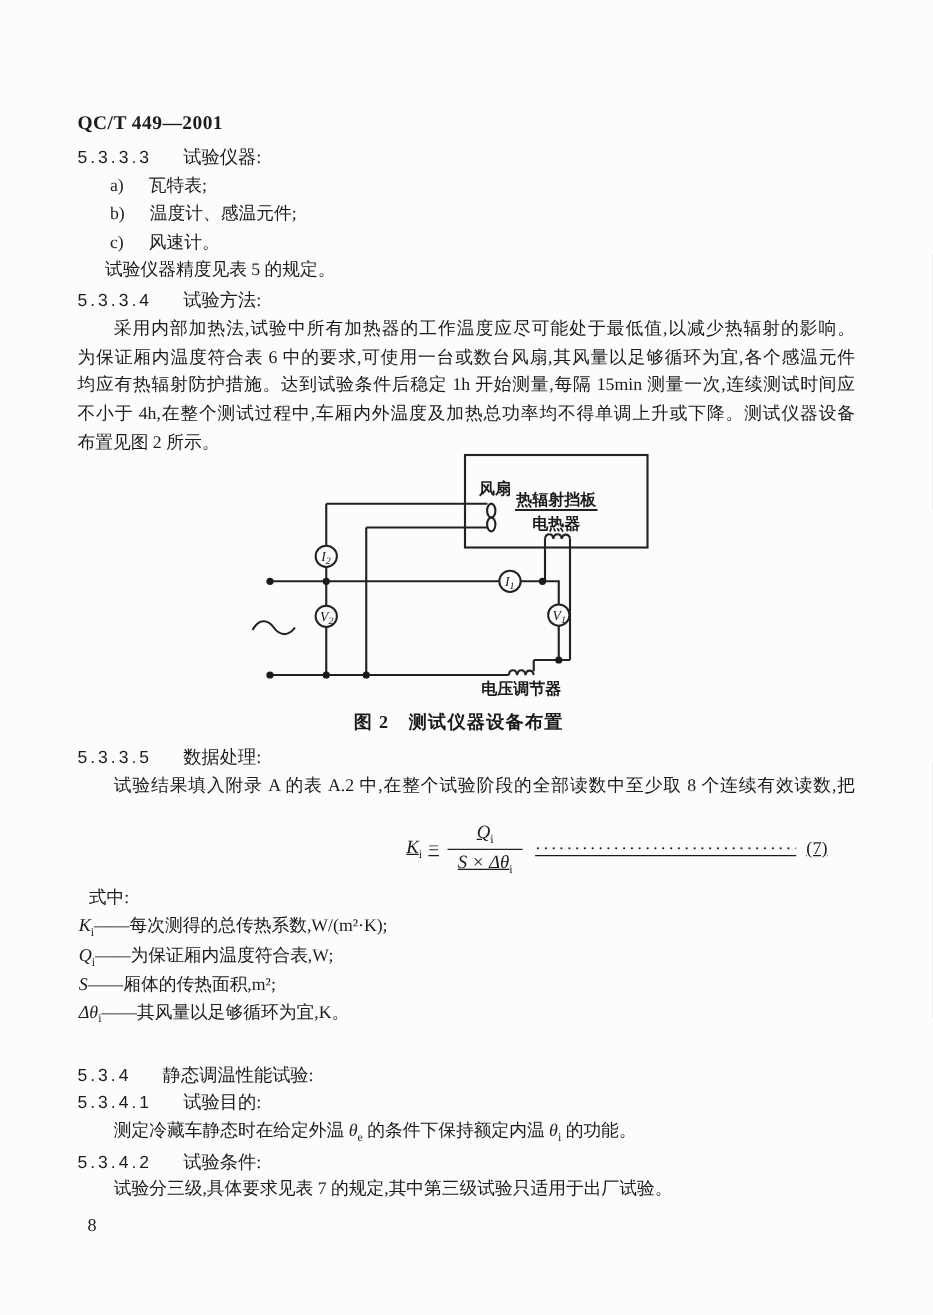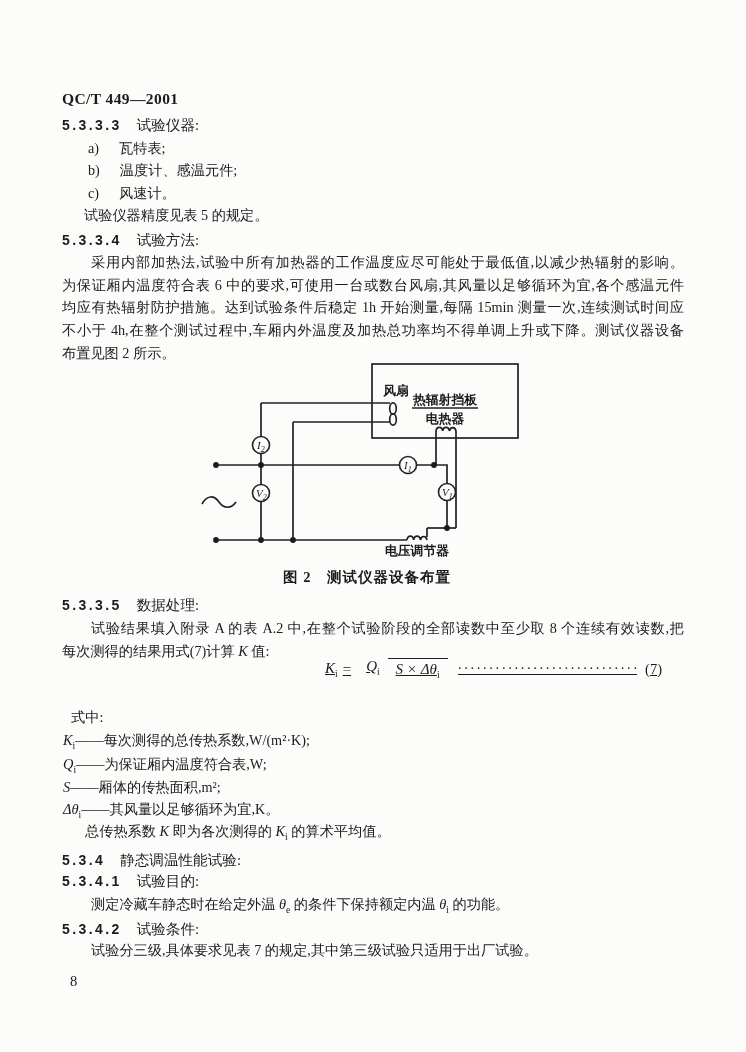--- a/index.html
+++ b/index.html
@@ -3,39 +3,39 @@
 <meta charset="utf-8">
 <style>
   html,body{margin:0;padding:0;background:#e8e8e8;}
   .page{
     position:relative;width:746px;height:1052px;margin:0 auto;
     background:#fcfcfb;color:#1b1b1b;overflow:hidden;
     font-family:"Liberation Serif","DejaVu Serif",serif;
   }
   .hdr{position:absolute;left:62px;font-weight:700;font-size:15.5px;letter-spacing:.4px;white-space:nowrap;}
   .heading{position:absolute;left:62px;white-space:nowrap;font-size:14.6px;}
-  .hnum{font-family:"Liberation Sans","DejaVu Sans",sans-serif;font-weight:700;font-size:14px;letter-spacing:2.4px;margin-right:15px;}
+  .hnum{font-family:"Liberation Sans","DejaVu Sans",sans-serif;font-weight:400;font-size:14px;letter-spacing:2.4px;margin-right:25px;}
   .htitle{font-size:14.6px;}
   .bodyline{position:absolute;font-size:14.2px;white-space:nowrap;}
   .jline{position:absolute;left:62px;width:622px;font-size:14.2px;text-align:justify;text-align-last:justify;}
   .ind{text-indent:29px;}
   .listitem{position:absolute;left:88px;font-size:14.2px;white-space:nowrap;}
   .marker{font-family:"Liberation Serif",serif;margin-right:20px;}
   .footer-page-num{position:absolute;left:70px;top:973px;font-size:14.5px;}
   .fig{position:absolute;left:0;top:356px;width:746px;height:232px;}
   svg text{font-family:"Liberation Serif","DejaVu Serif",serif;fill:#1b1b1b;}
   .svglabel{font-weight:700;font-size:12.8px;}
   .svgsmall{font-weight:700;font-size:12.8px;}
   .svgcap{font-weight:700;font-size:14.5px;letter-spacing:1px;}
   .mtr{font-style:italic;font-size:11px;}
   .msub{font-size:8px;}
   .formula{position:absolute;left:325px;top:658px;width:337px;display:flex;align-items:center;font-size:15px;text-decoration:underline;}
   .formula i{font-family:"Liberation Serif",serif;}
   .f-eq{margin:0 7px 0 5px;}
-  .frac{display:inline-flex;flex-direction:row;text-align:left;}
+  .frac{display:inline-flex;flex-direction:column;text-align:center;}
   .fnum{padding:0 8px 2px;}
   .fden{border-top:1.4px solid #222;padding:2px 8px 0;}
   .fdots{flex:1;overflow:hidden;white-space:nowrap;letter-spacing:1.6px;font-size:14px;margin:0 8px 0 10px;}
   .fnumlabel{font-size:14.5px;}
   sub{font-size:9.5px;}
   .vdef{position:absolute;left:63px;font-size:14.2px;white-space:nowrap;}
   .vdef i, .inl i{font-size:14.4px;}
 </style>
 </head>
 <body>
@@ -125,39 +125,37 @@
       <text x="445" y="423" text-anchor="middle" class="svglabel">电热器</text>
       <text x="417" y="555" text-anchor="middle" class="svgsmall">电压调节器</text>
       <text x="367" y="582" text-anchor="middle" class="svgcap">图 2　测试仪器设备布置</text>
     </svg>
   </div>
 
   <div class="heading" style="top:596px">
     <span class="hnum">5.3.3.5</span><span class="htitle">数据处理:</span>
   </div>
   <div class="jline ind" style="top:619px">试验结果填入附录 A 的表 A.2 中,在整个试验阶段的全部读数中至少取 8 个连续有效读数,把</div>
-  <div class="bodyline inl" style="top:642px;left:62px"><span>每次测得的结果用式(7)计算 </span><i>K</i><span> 值:</span></div>
 
   <div class="formula">
     <span><i>K</i><sub>i</sub></span>
     <span class="f-eq">=</span>
     <span class="frac">
       <span class="fnum"><i>Q</i><sub>i</sub></span>
       <span class="fden"><i>S × Δθ</i><sub>i</sub></span>
     </span>
     <span class="fdots">·······························································</span>
     <span class="fnumlabel">(7)</span>
   </div>
 
   <div class="bodyline" style="top:708px;left:71px">式中:</div>
   <div class="vdef" style="top:731px"><i>K</i><sub>i</sub><span>——每次测得的总传热系数,W/(m²·K);</span></div>
   <div class="vdef" style="top:755px"><i>Q</i><sub>i</sub><span>——为保证厢内温度符合表,W;</span></div>
   <div class="vdef" style="top:778px"><i>S</i><sub></sub><span>——厢体的传热面积,m²;</span></div>
   <div class="vdef" style="top:800px"><i>Δθ</i><sub>i</sub><span>——其风量以足够循环为宜,K。</span></div>
-  <div class="bodyline inl" style="top:822px;left:85px"><span>总传热系数 </span><i>K</i><span> 即为各次测得的 </span><i>K</i><sub>i</sub><span> 的算术平均值。</span></div>
 
   <div class="heading" style="top:851px">
     <span class="hnum">5.3.4</span><span class="htitle">静态调温性能试验:</span>
   </div>
   <div class="heading" style="top:872px">
     <span class="hnum">5.3.4.1</span><span class="htitle">试验目的:</span>
   </div>
   <div class="bodyline inl" style="top:895px;left:91px"><span>测定冷藏车静态时在给定外温 </span><i>θ</i><sub>e</sub><span> 的条件下保持额定内温 </span><i>θ</i><sub>i</sub><span> 的功能。</span></div>
   <div class="heading" style="top:920px">
     <span class="hnum">5.3.4.2</span><span class="htitle">试验条件:</span>

